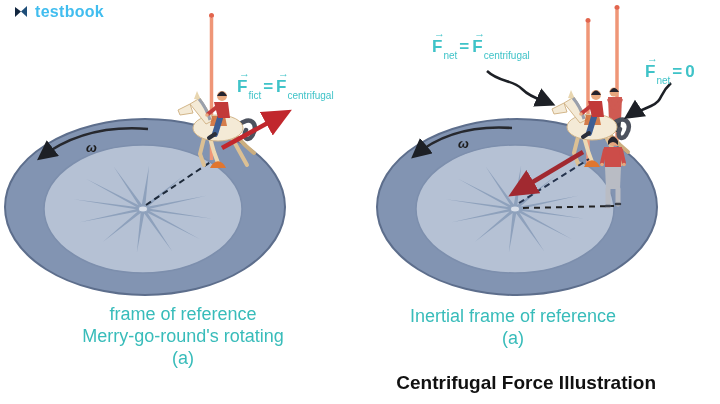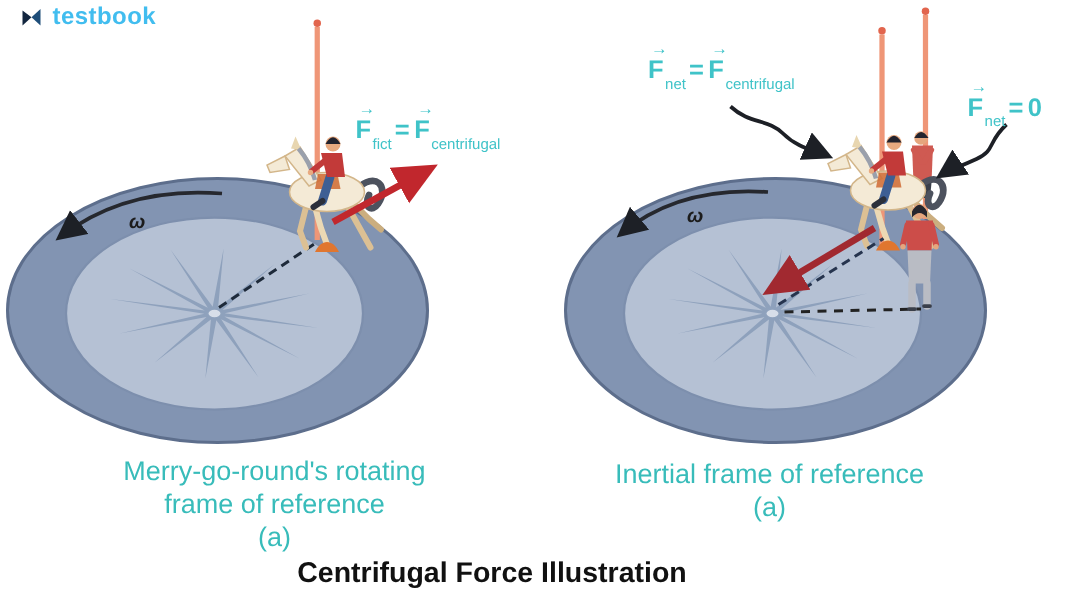--- a/index.html
+++ b/index.html
@@ -19,21 +19,21 @@
   .force-label sub{font-size:10px;font-weight:400;position:relative;top:3px;left:1px;}
   .vecF{position:relative;display:inline-block;}
   .vec-arrow{position:absolute;top:-10px;left:2px;font-size:11px;line-height:1;}
   .eq-sign{padding:0 3px;}
   
   .caption{position:absolute;color:#38bcba;font-size:18px;text-align:center;line-height:22px;}
   .caption-left{left:23px;top:303px;width:320px;}
   .caption-right{left:353px;top:305px;width:320px;}
   
   .main-title{
-    position:absolute;left:0;top:372px;width:656px;text-align:center;
+    position:absolute;left:0;top:372px;width:656px;text-align:right;
     color:#111111;font-size:19px;font-weight:700;
   }
 </style>
 </head>
 <body>
 
 <div class="canvas">
 
   <svg class="scene" width="720" height="404" viewBox="0 0 720 404">
     <defs>
@@ -141,22 +141,22 @@
 
   <div class="force-label" style="left:432px;top:38px;">
     <span class="vecF"><span class="vec-arrow">→</span><span>F</span></span><sub>net</sub><span class="eq-sign">=</span><span class="vecF"><span class="vec-arrow">→</span><span>F</span></span><sub>centrifugal</sub>
   </div>
 
   <div class="force-label" style="left:645px;top:63px;">
     <span class="vecF"><span class="vec-arrow">→</span><span>F</span></span><sub>net</sub><span class="eq-sign">=</span><span>0</span>
   </div>
 
   <div class="caption caption-left">
+    <div>frame of reference</div>
     <div>Merry-go-round's rotating</div>
-    <div>frame of reference</div>
     <div>(a)</div>
   </div>
 
   <div class="caption caption-right">
     <div>Inertial frame of reference</div>
     <div>(a)</div>
   </div>
 
   <div class="main-title">Centrifugal Force Illustration</div>
 

